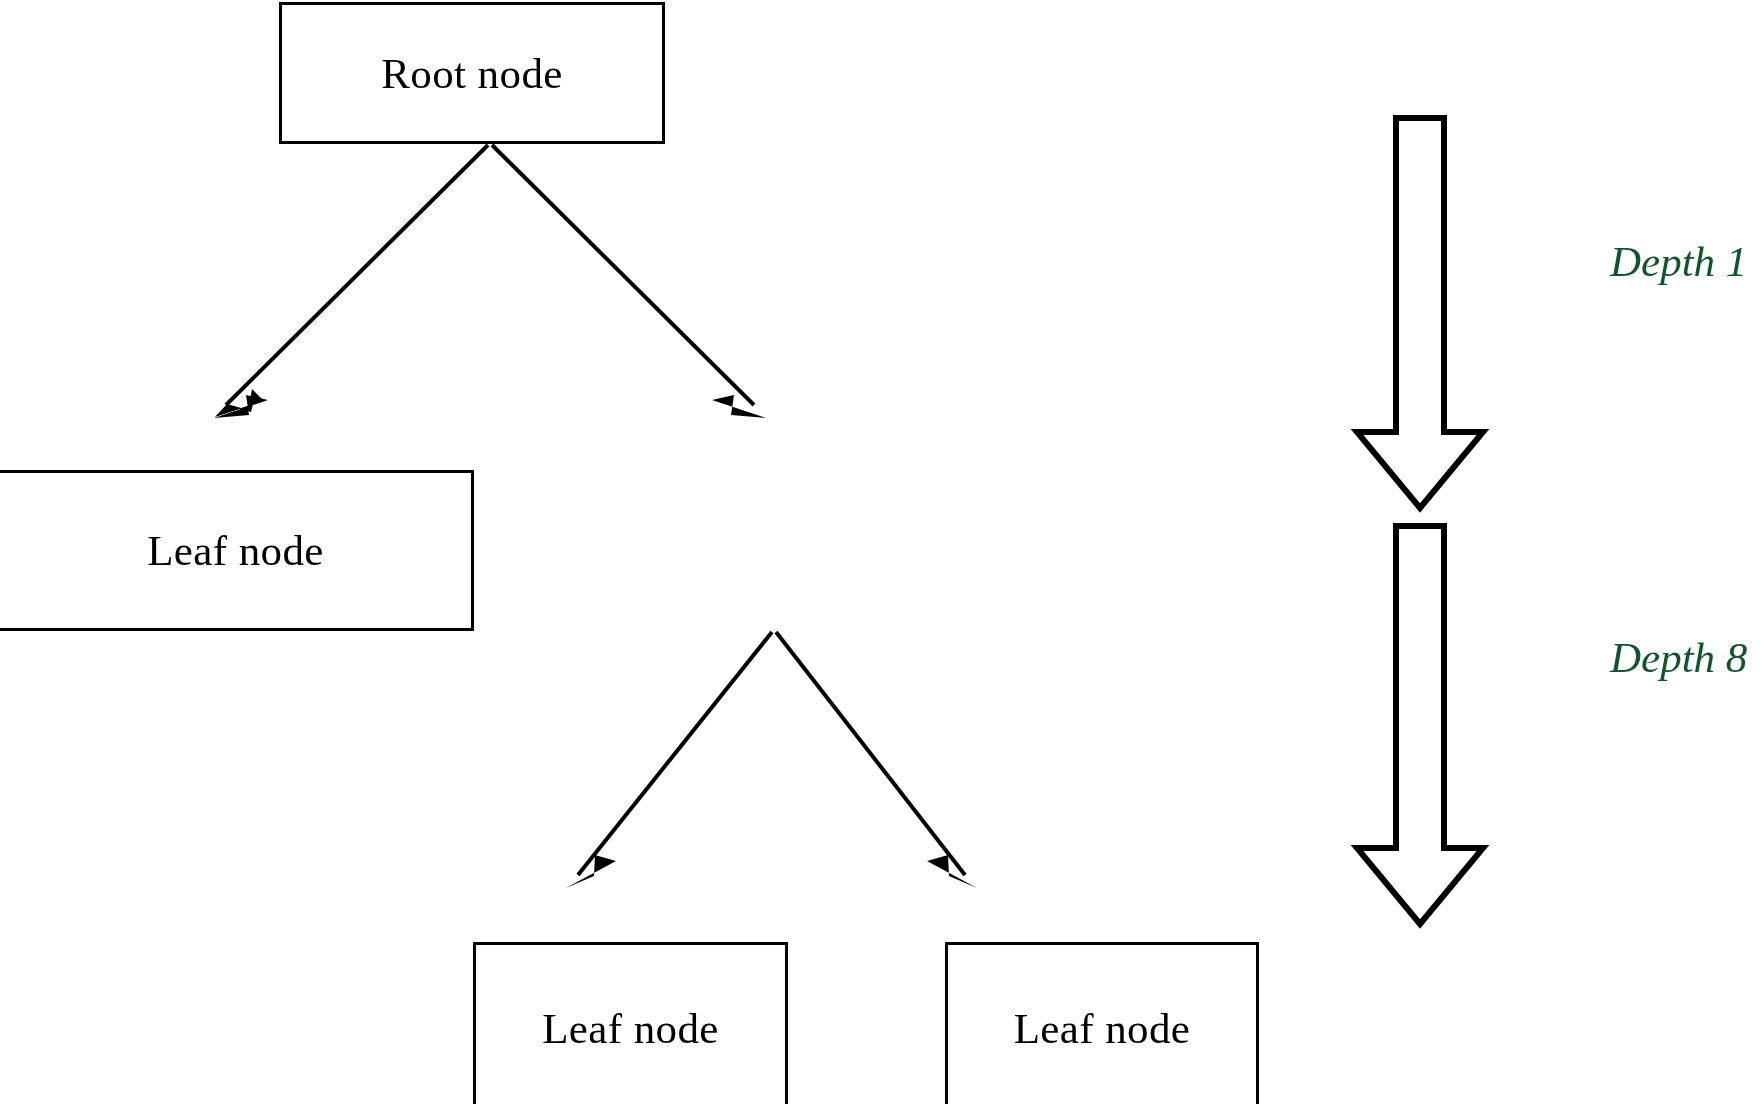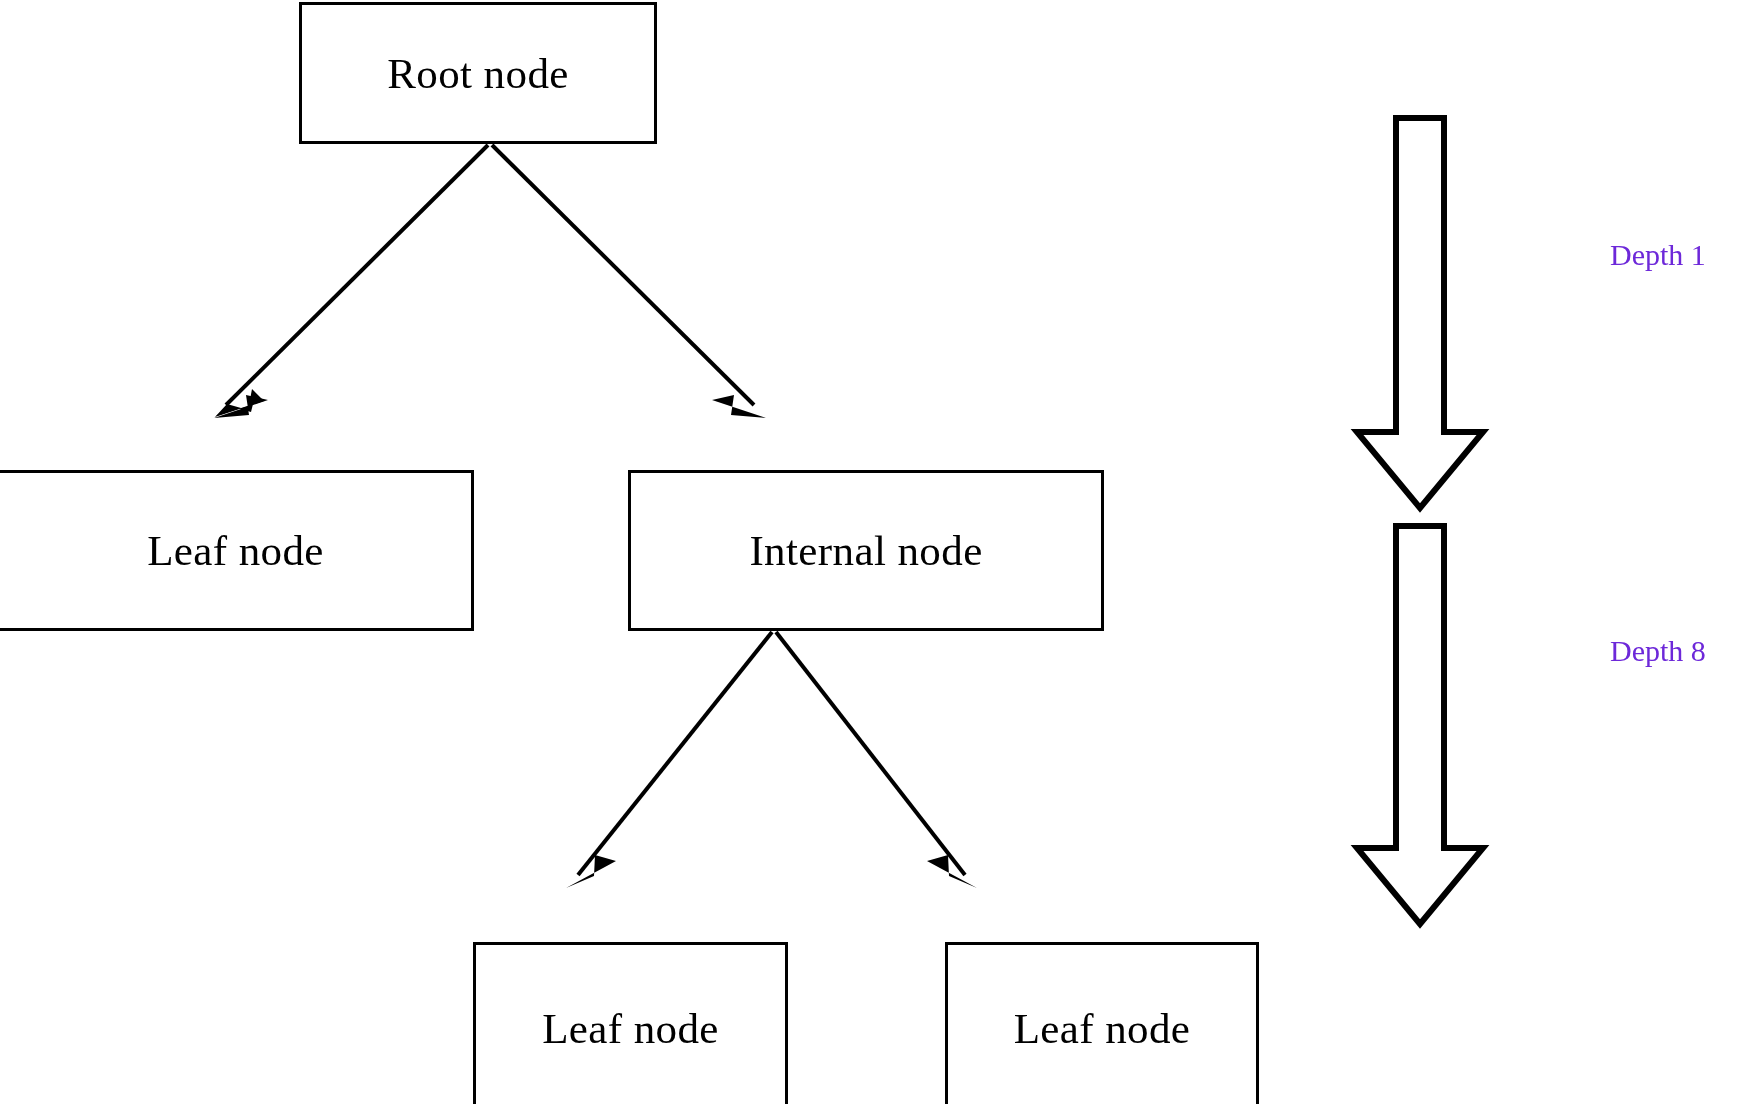--- a/index.html
+++ b/index.html
@@ -37,33 +37,34 @@
     z-index: 3;
   }
   .node-label {
     font-size: 43px;
     line-height: 1;
     letter-spacing: 0.4px;
     white-space: nowrap;
     color: #000000;
   }
   
-  #node-root        { left: 279px;  top: 2px;   width: 358px; height: 142px; margin-left: 20px; }
+  #node-root        { left: 279px;  top: 2px;   width: 386px; height: 142px; }
   #node-leaf-1      { left: -3px;   top: 470px; width: 477px; height: 161px; }
   #node-internal    { left: 628px;  top: 470px; width: 476px; height: 161px; }
   #node-leaf-2      { left: 473px;  top: 942px; width: 315px; height: 172px; }
   #node-leaf-3      { left: 945px;  top: 942px; width: 314px; height: 172px; }
 
   .depth-label {
     position: absolute;
-    font-size: 30px;
+    font-size: 43px;
     line-height: 1;
     white-space: nowrap;
-    color: #6d28d9;
+    color: #14532d;
     z-index: 3;
+    font-style: italic;
   }
   #depth-label-1 { left: 1610px; top: 240px; }
   #depth-label-2 { left: 1610px; top: 636px; }
 
   .block-arrow { position: absolute; z-index: 2; }
   #depth-arrow-1 { left: 1340px; top: 110px; }
   #depth-arrow-2 { left: 1340px; top: 518px; }
 </style>
 </head>
 <body>
@@ -104,23 +105,20 @@
   </svg>
 
   <div class="node-box" id="node-root">
     <span class="node-label">Root node</span>
   </div>
 
   <div class="node-box" id="node-leaf-1">
     <span class="node-label">Leaf node</span>
   </div>
 
-  <div class="node-box" id="node-internal">
-    <span class="node-label">Internal node</span>
-  </div>
 
   <div class="node-box" id="node-leaf-2">
     <span class="node-label">Leaf node</span>
   </div>
 
   <div class="node-box" id="node-leaf-3">
     <span class="node-label">Leaf node</span>
   </div>
 
   <div class="depth-label" id="depth-label-1">Depth 1</div>

